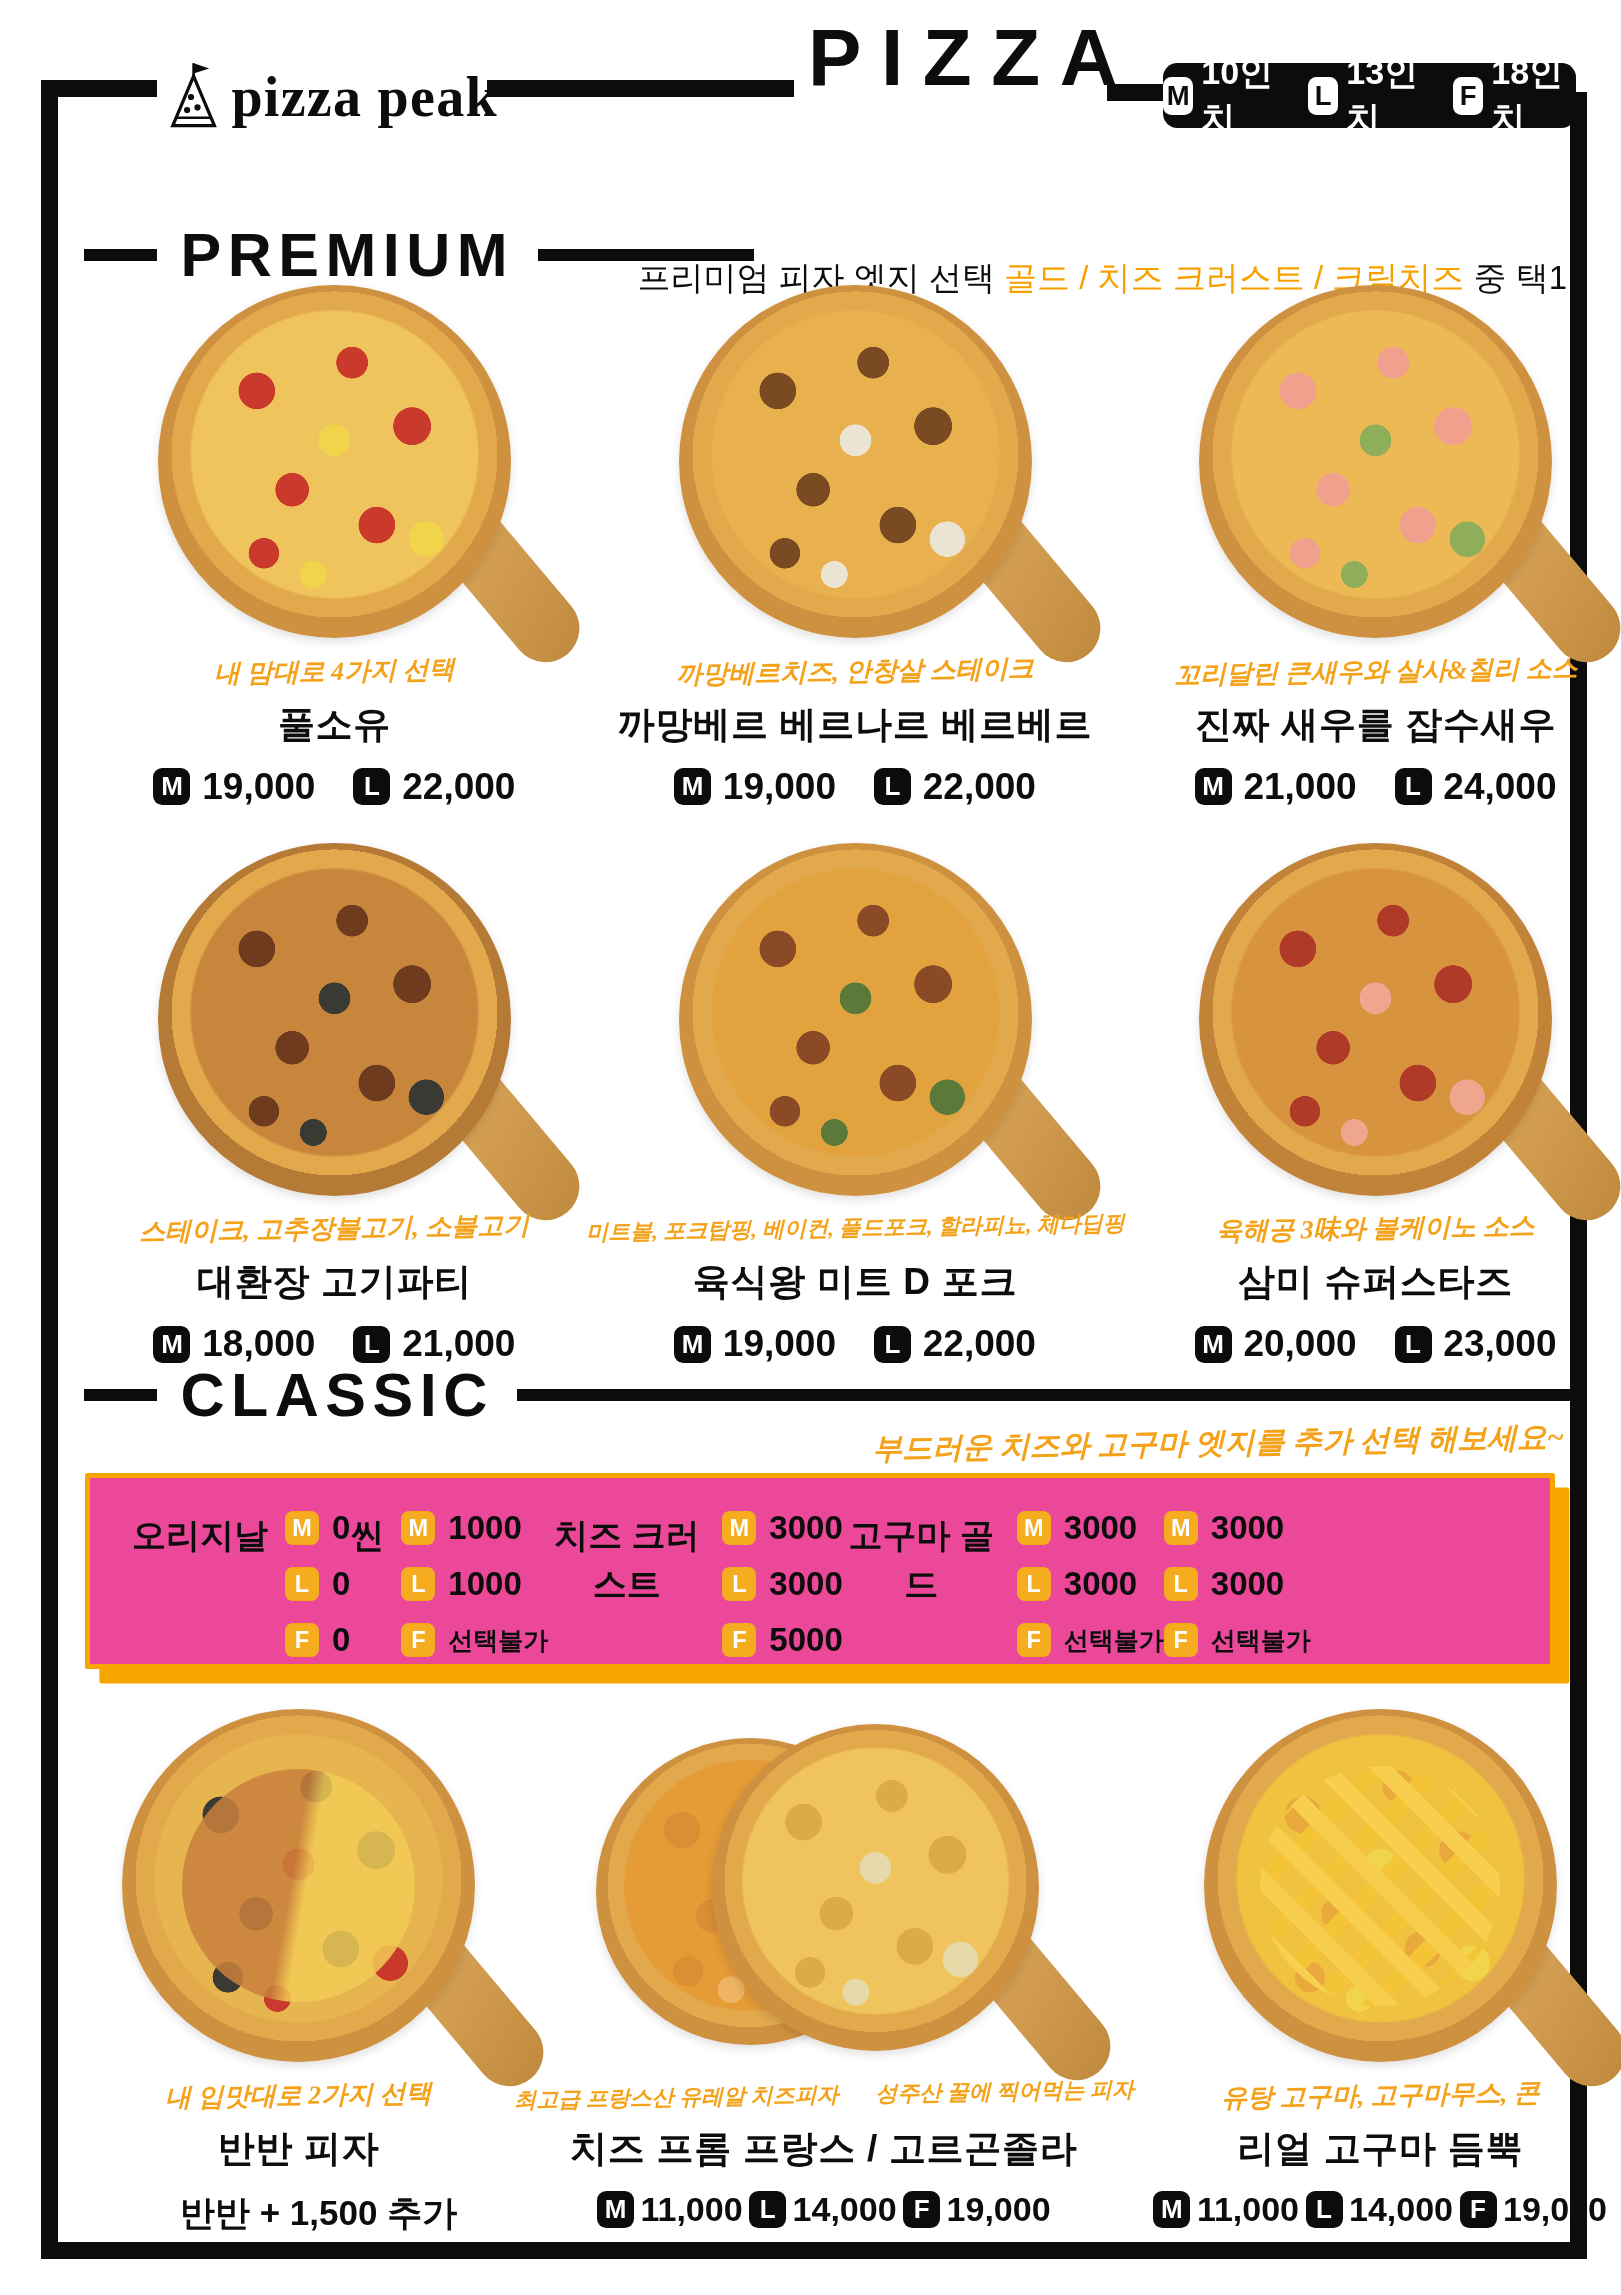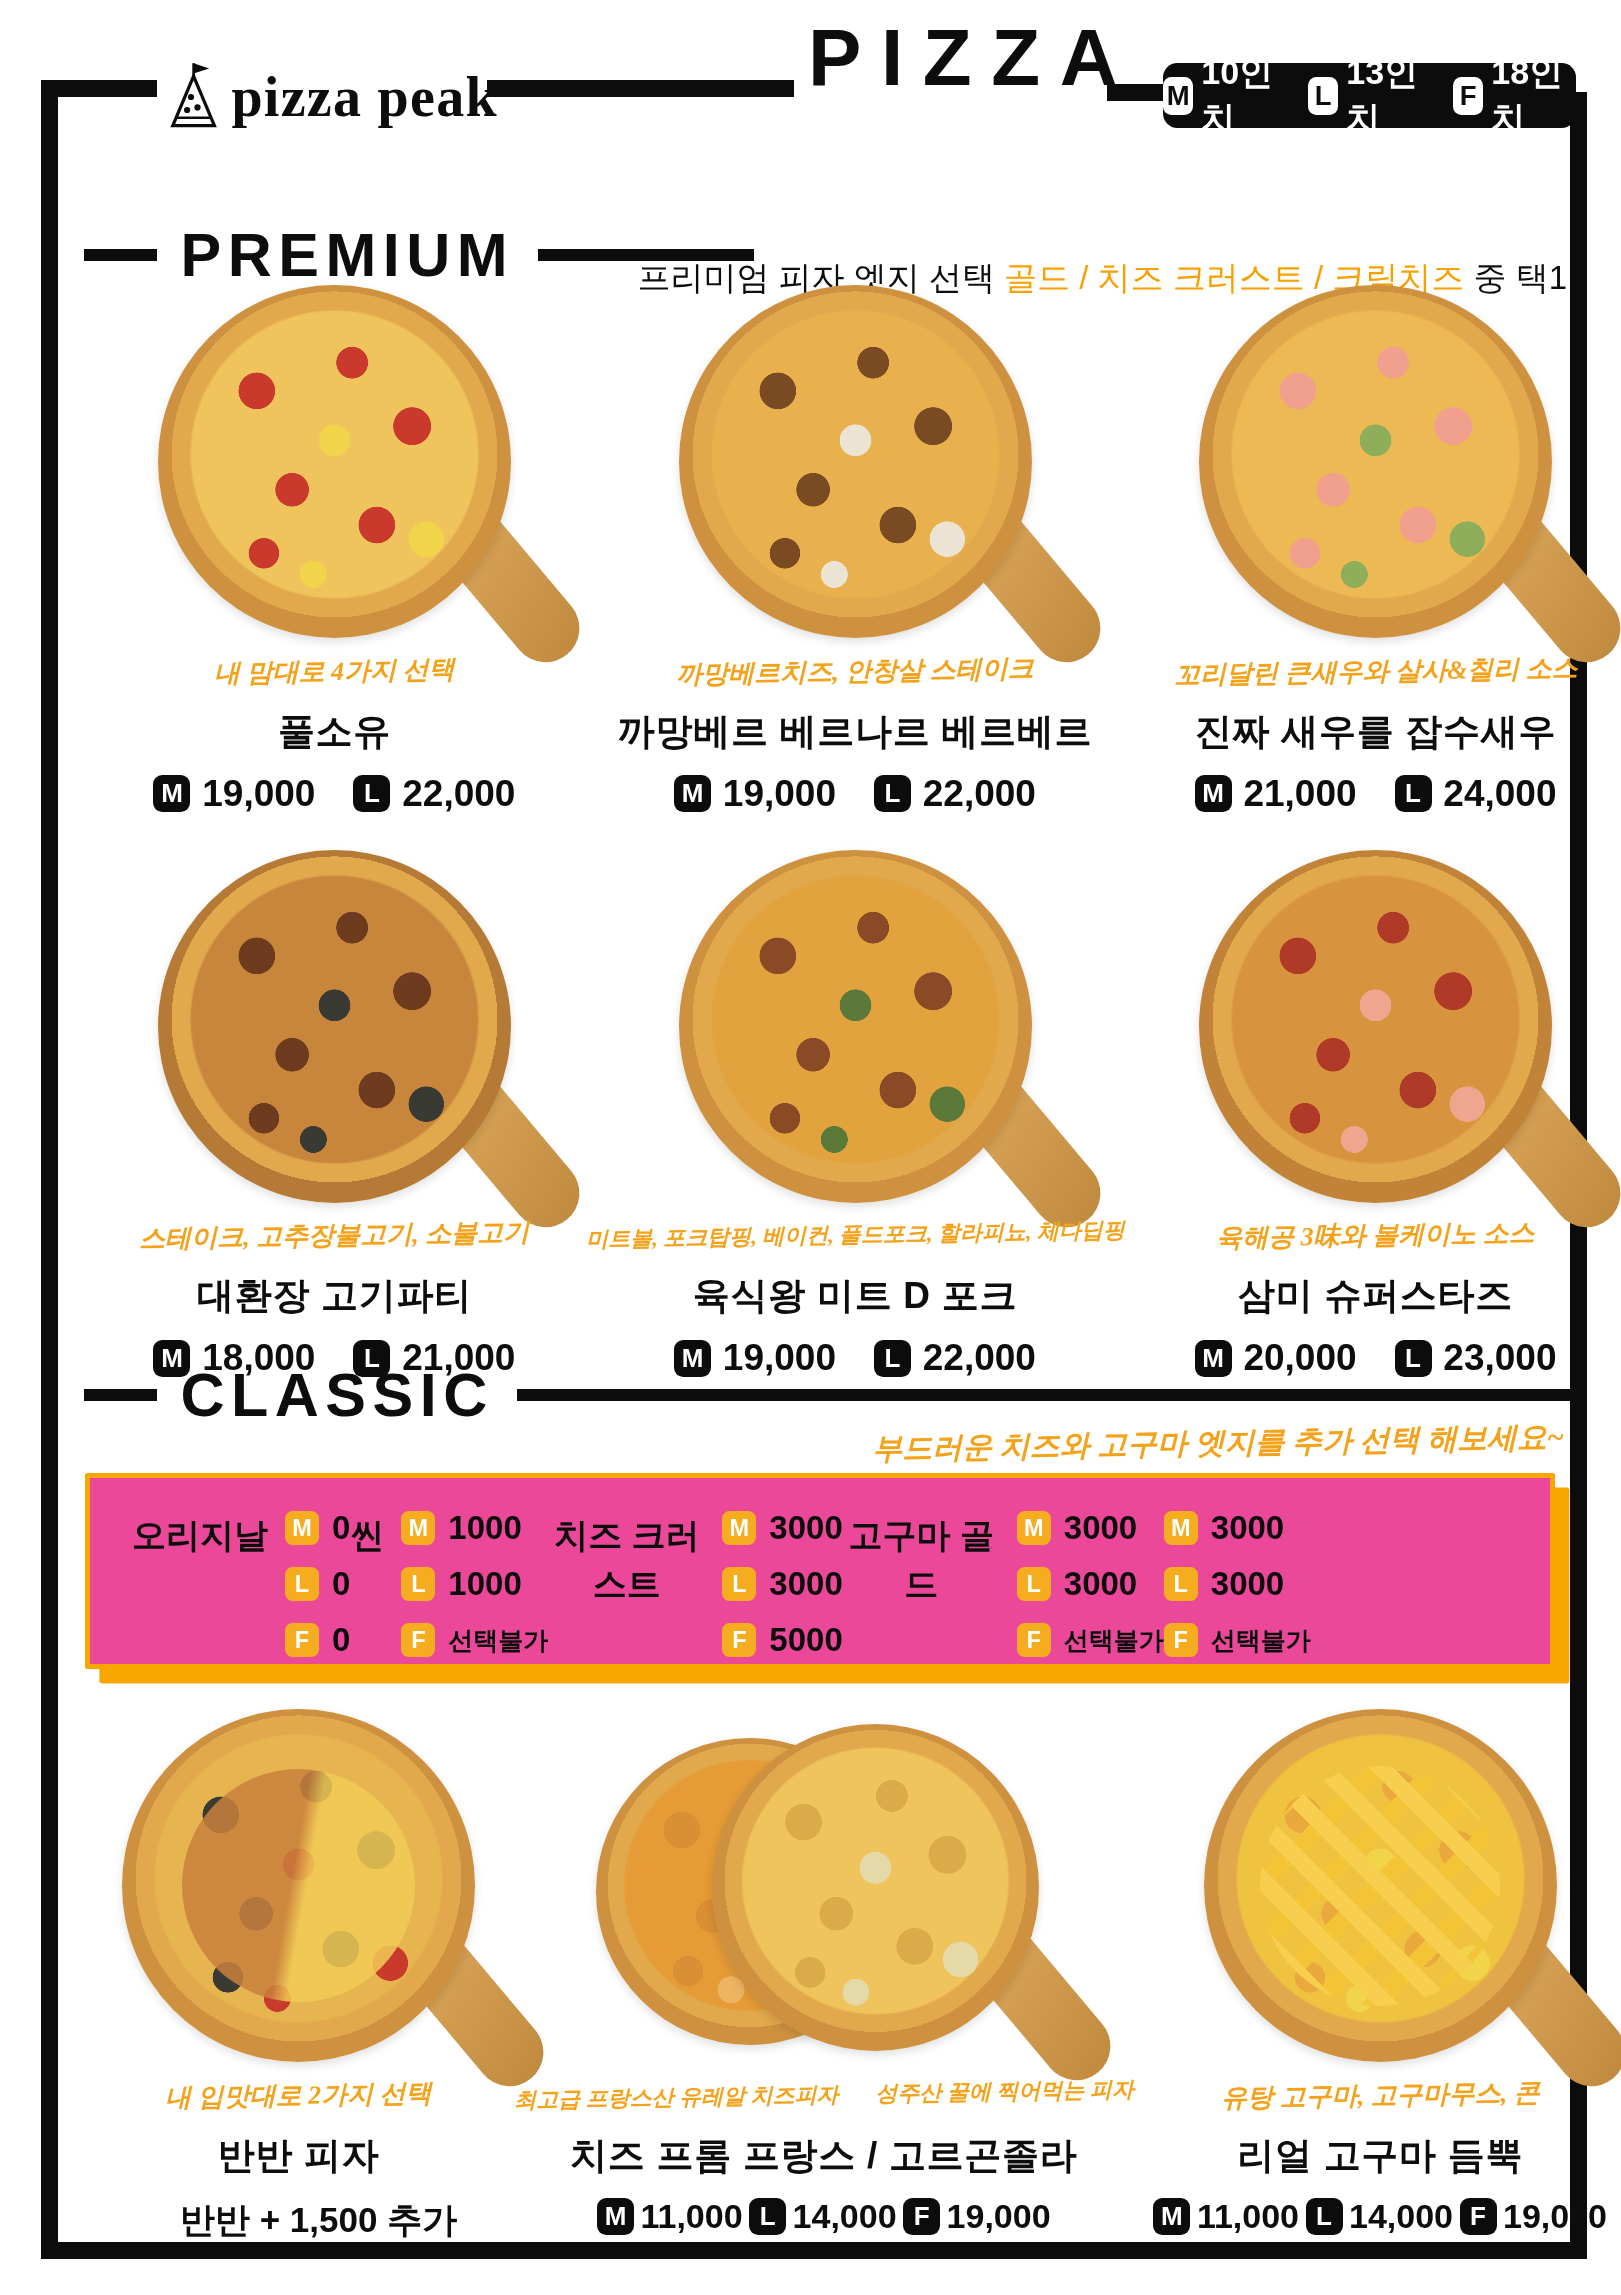--- a/index.html
+++ b/index.html
@@ -84,21 +84,21 @@
         repeating-linear-gradient(45deg,#f7ce4e 0 17px,transparent 17px 41px),
         repeating-linear-gradient(-45deg,#f4c437 0 17px,transparent 17px 41px);}
   .pizza-area.duo{width:419px;}
   .pizza-area.duo .pizza.left2{width:307px;height:307px;left:-18.3px;top:34px;z-index:1;}
   .pizza-area.duo .pizza.right2{width:327px;height:327px;left:98px;top:19.6px;z-index:2;}
   .pizza-area.duo .paddle{right:-34px;bottom:-23.5px;}
 
   .caption{height:38px;display:flex;align-items:center;gap:37px;margin-top:3.9px;
            color:#f5a21b;font-size:26px;font-weight:700;font-style:italic;
            font-family:"Liberation Serif",serif;white-space:nowrap;transform:rotate(-1deg);}
-  .item-name{margin-top:17px;font-size:37px;font-weight:900;white-space:nowrap;letter-spacing:0.7px;}
+  .item-name{margin-top:10px;font-size:37px;font-weight:900;white-space:nowrap;letter-spacing:0.7px;}
   .price-row{margin-top:15.7px;display:flex;align-items:center;gap:11.8px;font-size:37px;font-weight:900;
              white-space:nowrap;}
   .price-row .gap{width:14.4px;}
   .price-sub{margin-top:15.7px;font-size:35px;font-weight:900;margin-left:40px;}
 
   
   .edge-table{position:absolute;left:85px;top:1473px;width:1470px;height:196px;background:#ec4899;
               border:5.9px solid #f7a600;border-radius:2.6px;box-shadow:14.4px 14.4px 0 0 #f7a600;
               display:flex;align-items:flex-start;justify-content:flex-start;
               padding:22px 42px 0 42px;box-sizing:border-box;}

